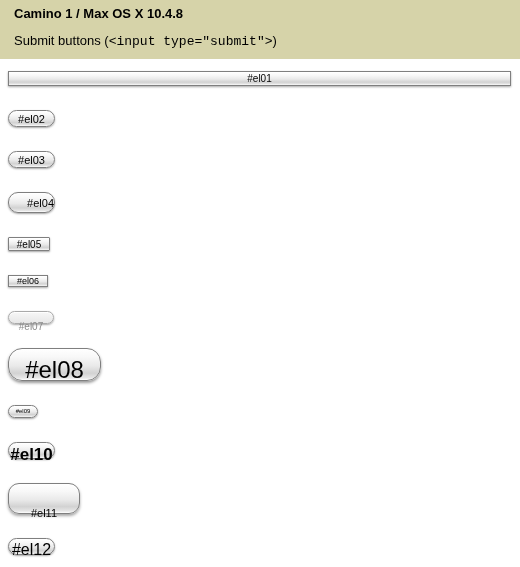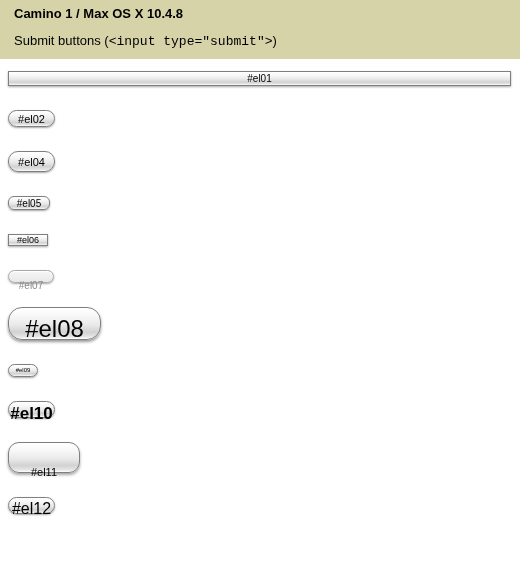--- a/index.html
+++ b/index.html
@@ -22,22 +22,22 @@
     text-align:center;
     box-sizing:border-box;
     line-height:1;
     font-family:"Lucida Grande","Helvetica Neue",Arial,sans-serif;
     cursor:default;
   }
   
   .el01{width:503px;height:15px;border-radius:0;font-size:10px;padding-top:2px;}
   .el02{width:47px;height:17px;font-size:11px;padding-top:3px;border-radius:9px;}
   .el03{width:47px;height:17px;font-size:11px;padding-top:3px;border-radius:9px;}
-  .el04{width:47px;height:21px;font-size:11px;padding-top:5px;border-radius:10px;}
-  .el05{width:42px;height:14px;font-size:10px;padding-top:2px;border-radius:6px;}
+  .el04{width:47px;height:21px;font-size:11px;padding-top:5px;border-radius:10px;text-align:right;}
+  .el05{width:42px;height:14px;font-size:10px;padding-top:2px;border-radius:1px;}
   .el06{width:40px;height:12px;font-size:9px;padding-top:1px;border-radius:0;}
   .el07{width:46px;height:13px;font-size:10px;padding-top:10px;border-radius:7px;color:#888;border-color:#aaa;background:linear-gradient(to bottom,#f7f7f7,#e7e7e7);}
   .el08{width:93px;height:33px;font-size:24px;padding-top:9px;border-radius:14px;box-shadow:0 2px 3px rgba(0,0,0,0.4), inset 0 1px 0 rgba(255,255,255,0.9);}
   .el09{width:30px;height:13px;font-size:6px;padding-top:2px;border-radius:7px;}
   .el10{width:47px;height:17px;font-size:17px;font-weight:bold;padding-top:3px;border-radius:9px;}
   .el11{width:72px;height:31px;font-size:11px;padding-top:24px;border-radius:11px;box-shadow:0 2px 3px rgba(0,0,0,0.35), inset 0 1px 0 rgba(255,255,255,0.9);}
   .el12{width:47px;height:17px;font-size:16px;padding-top:3px;border-radius:9px;}
 </style>
 </head>
 <body>
@@ -46,20 +46,21 @@
   <div class="header">
     <div class="header-line1">Camino 1 / Max OS X 10.4.8</div>
     <div class="header-line2">
       <span>Submit buttons (</span><span class="code">&lt;input type="submit"&gt;</span><span>)</span>
     </div>
   </div>
 
   <div class="body">
     <div class="row"><div class="btn el01">#el01</div></div>
     <div class="row"><div class="btn el02">#el02</div></div>
+    <div class="row"><div class="btn el03">#el03</div></div>
     <div class="row"><div class="btn el04">#el04</div></div>
     <div class="row"><div class="btn el05">#el05</div></div>
     <div class="row"><div class="btn el06">#el06</div></div>
     <div class="row"><div class="btn el07">#el07</div></div>
     <div class="row"><div class="btn el08">#el08</div></div>
     <div class="row"><div class="btn el09">#el09</div></div>
     <div class="row"><div class="btn el10">#el10</div></div>
     <div class="row"><div class="btn el11">#el11</div></div>
     <div class="row"><div class="btn el12">#el12</div></div>
   </div>

